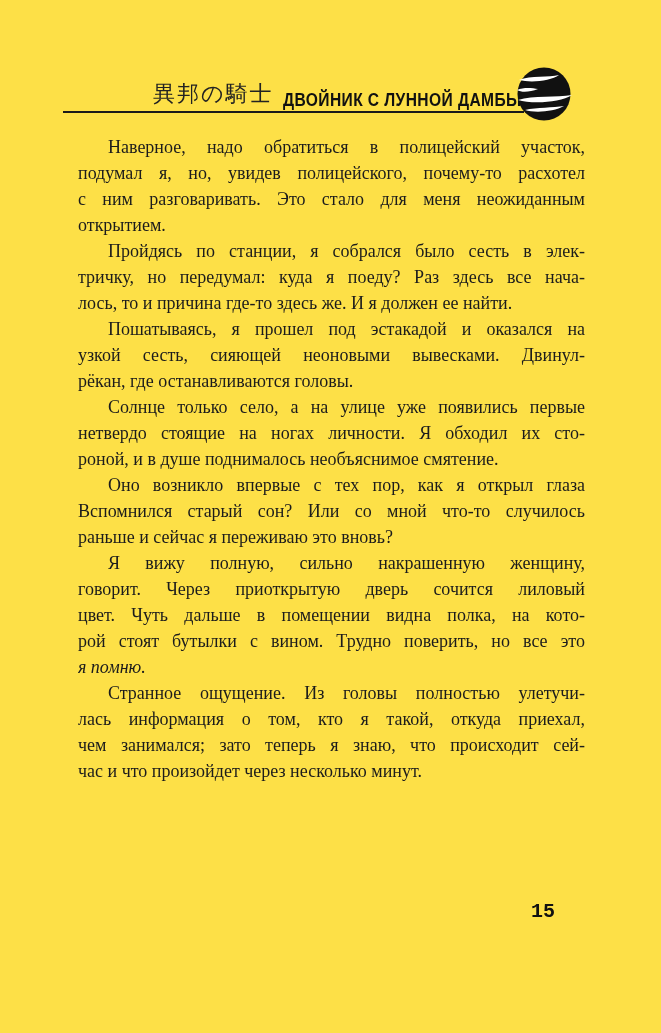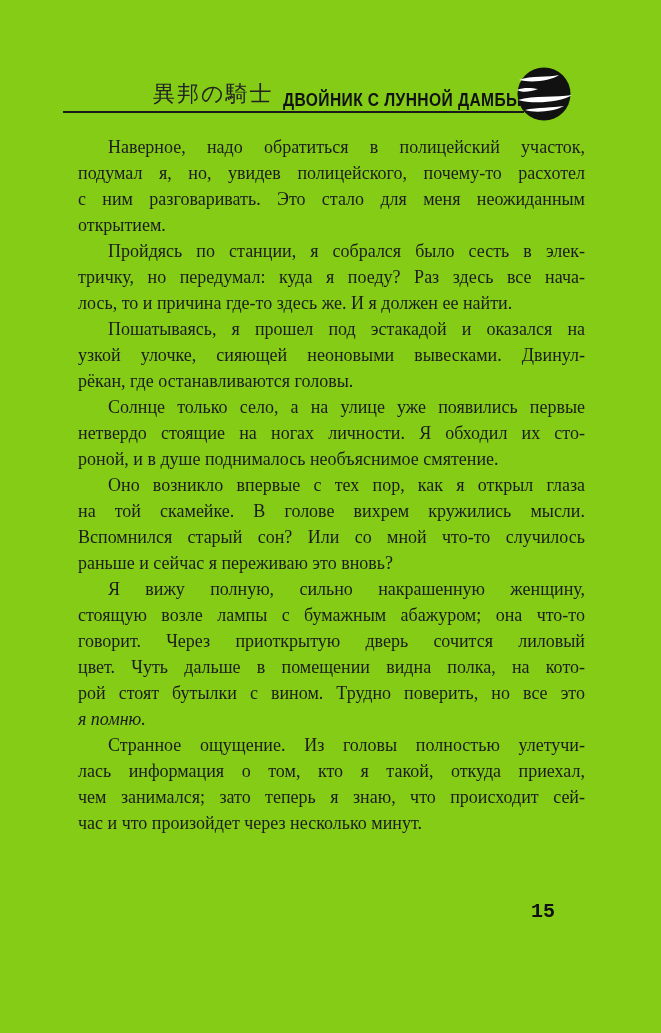--- a/index.html
+++ b/index.html
@@ -1,21 +1,21 @@
 <!DOCTYPE html>
 <html lang="ru"><head>
 <meta charset="utf-8">
 <style>
   html, body { margin: 0; padding: 0; background: #e8e8e8; }
   .page {
     position: relative;
     width: 661px;
     height: 1033px;
     margin: 0 auto;
-    background: #84cc16;
+    background: #fde047;
     overflow: hidden;
     font-family: "Liberation Serif", serif;
     color: #1c1c1c;
   }
 
   
   .running-head { position: absolute; top: 0; left: 0; right: 0; height: 130px; }
   .jp-title {
     position: absolute;
     left: 153px; top: 82px;
@@ -105,37 +105,35 @@
         <div class="line">с ним разговаривать. Это стало для меня неожиданным</div>
         <div class="line last">открытием.</div>
       </div>
       <div class="paragraph">
         <div class="line first">Пройдясь по станции, я собрался было сесть в элек-</div>
         <div class="line">тричку, но передумал: куда я поеду? Раз здесь все нача-</div>
         <div class="line last">лось, то и причина где-то здесь же. И я должен ее найти.</div>
       </div>
       <div class="paragraph">
         <div class="line first">Пошатываясь, я прошел под эстакадой и оказался на</div>
-        <div class="line">узкой улочке, сияющей неоновыми вывесками. Двинул-</div>
+        <div class="line">узкой сесть, сияющей неоновыми вывесками. Двинул-</div>
         <div class="line last">рёкан, где останавливаются головы.</div>
       </div>
       <div class="paragraph">
         <div class="line first">Солнце только село, а на улице уже появились первые</div>
         <div class="line">нетвердо стоящие на ногах личности. Я обходил их сто-</div>
         <div class="line last">роной, и в душе поднималось необъяснимое смятение.</div>
       </div>
       <div class="paragraph">
         <div class="line first">Оно возникло впервые с тех пор, как я открыл глаза</div>
-        <div class="line">на той скамейке. В голове вихрем кружились мысли.</div>
         <div class="line">Вспомнился старый сон? Или со мной что-то случилось</div>
         <div class="line last">раньше и сейчас я переживаю это вновь?</div>
       </div>
       <div class="paragraph">
         <div class="line first">Я вижу полную, сильно накрашенную женщину,</div>
-        <div class="line">стоящую возле лампы с бумажным абажуром; она что-то</div>
         <div class="line">говорит. Через приоткрытую дверь сочится лиловый</div>
         <div class="line">цвет. Чуть дальше в помещении видна полка, на кото-</div>
         <div class="line">рой стоят бутылки с вином. Трудно поверить, но все это</div>
         <div class="line last italic">я помню.</div>
       </div>
       <div class="paragraph">
         <div class="line first">Странное ощущение. Из головы полностью улетучи-</div>
         <div class="line">лась информация о том, кто я такой, откуда приехал,</div>
         <div class="line">чем занимался; зато теперь я знаю, что происходит сей-</div>
         <div class="line last">час и что произойдет через несколько минут.</div>

